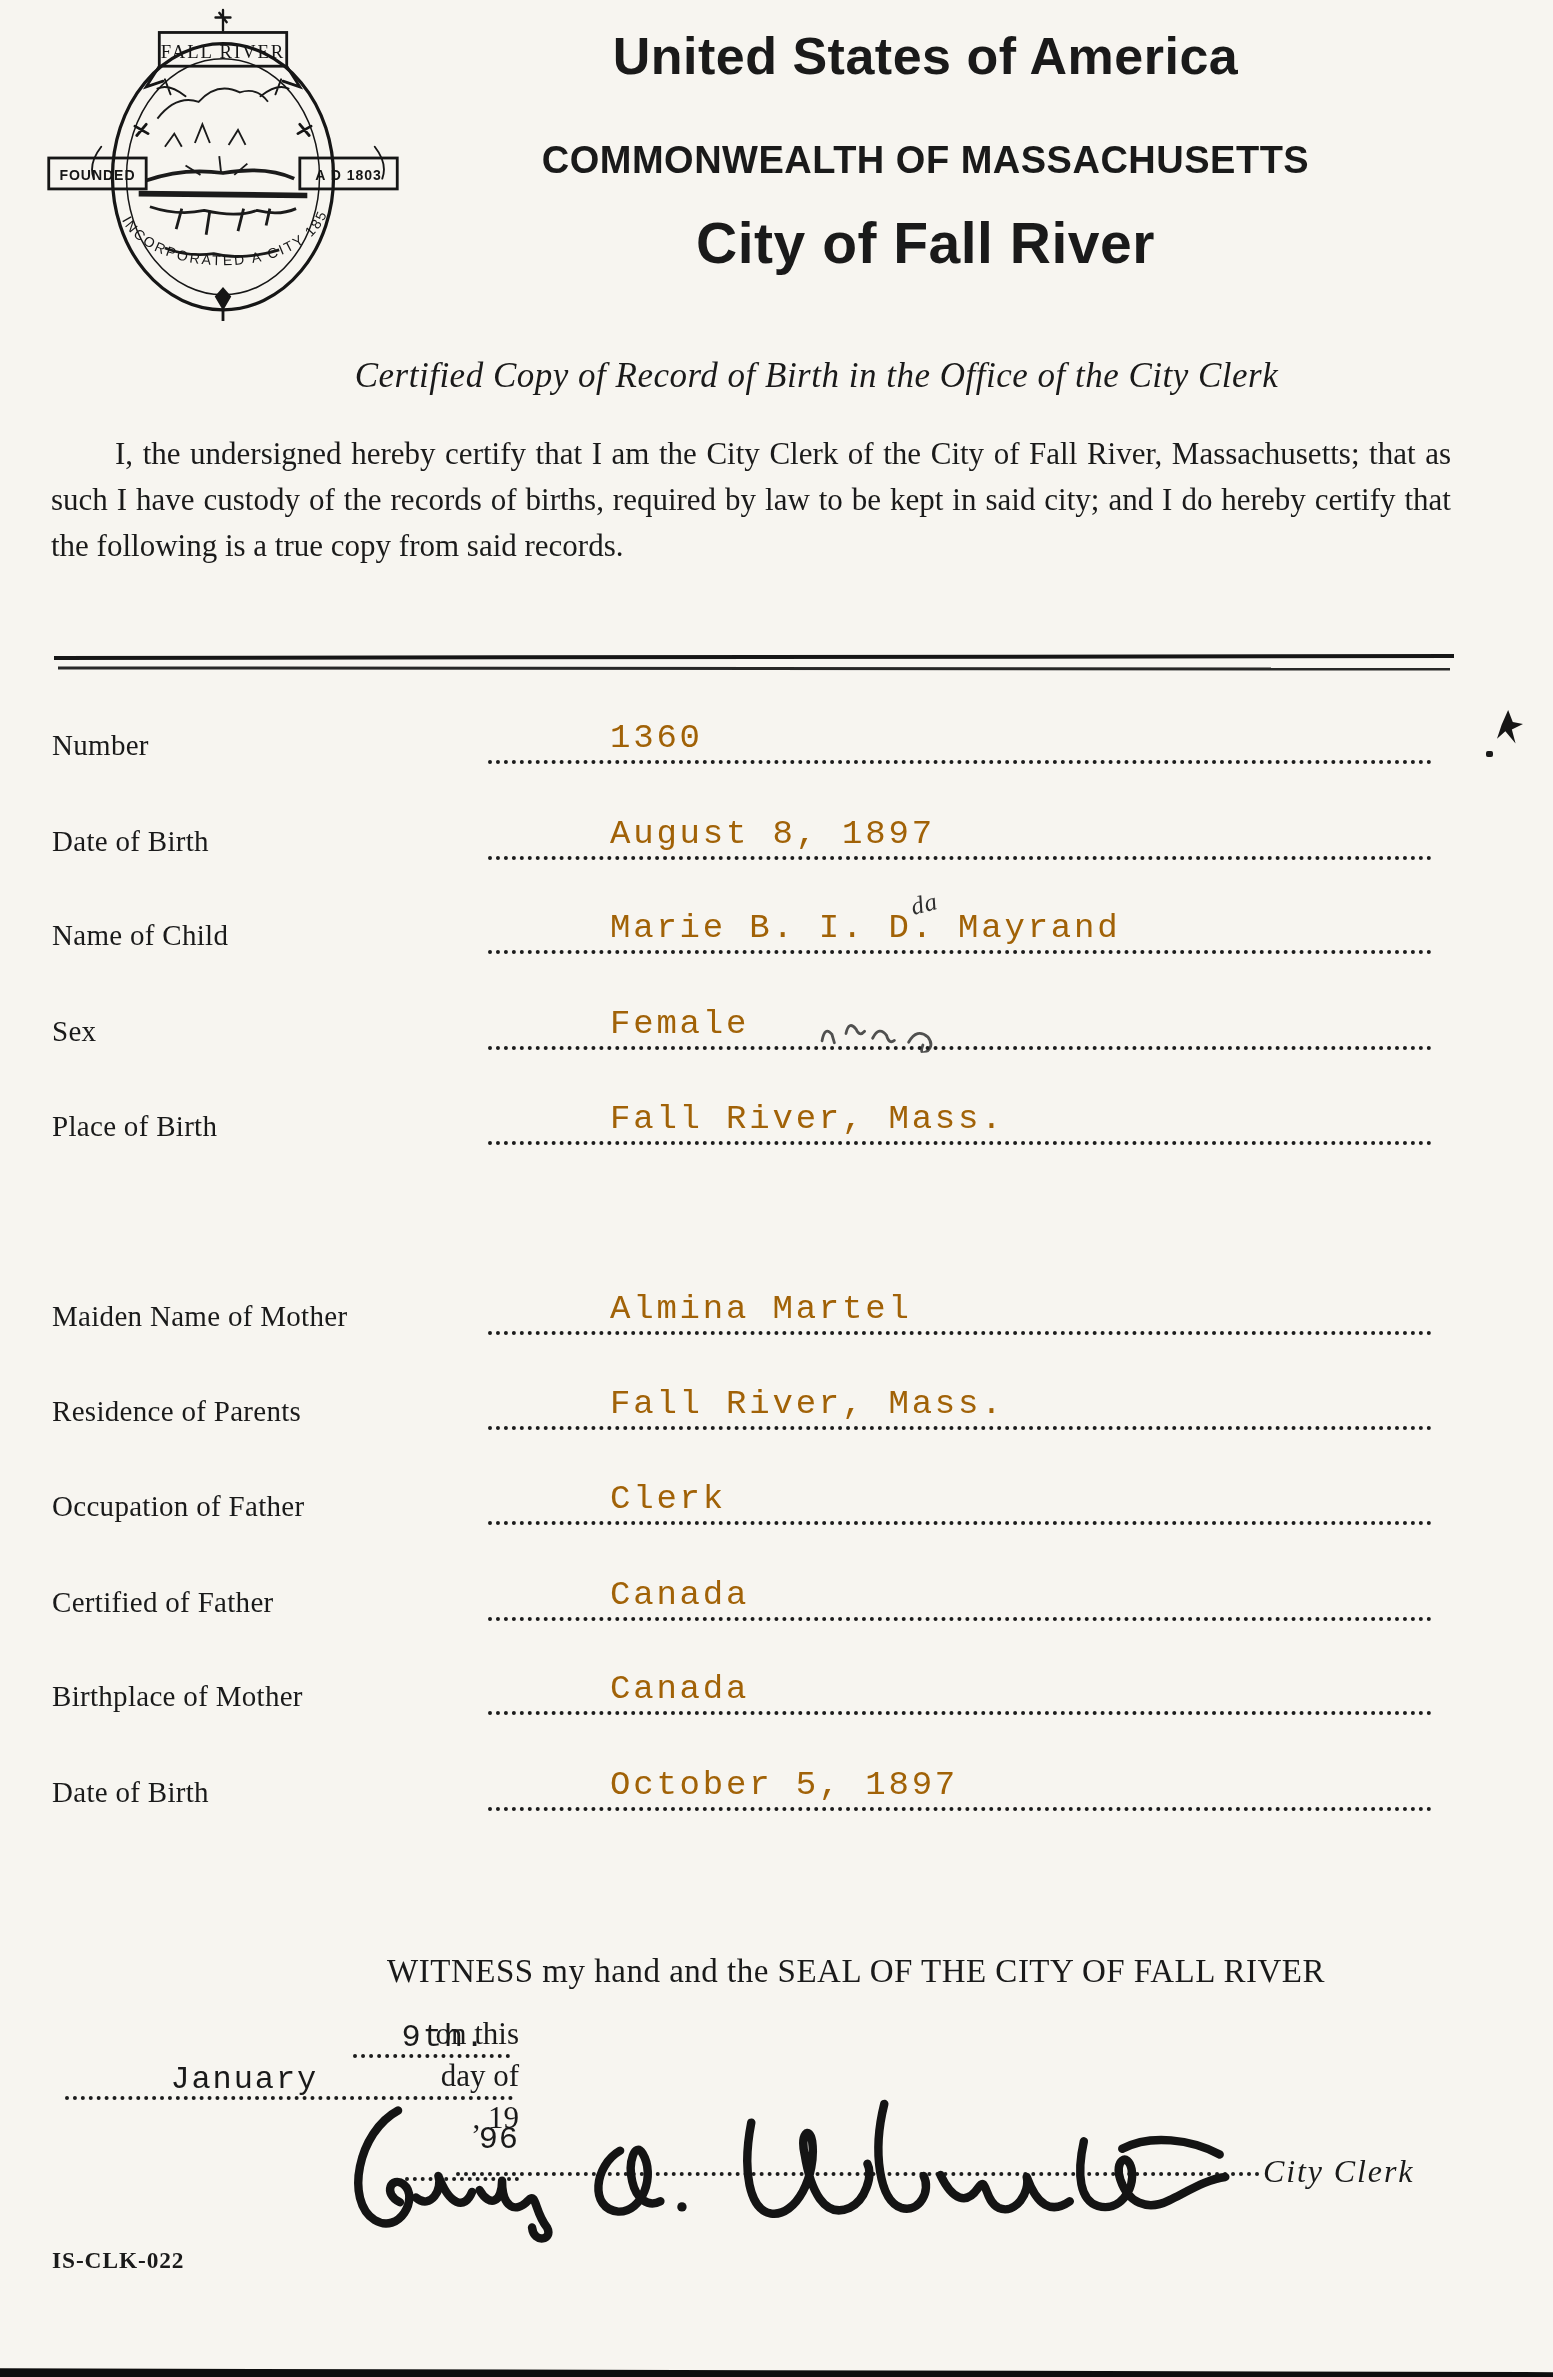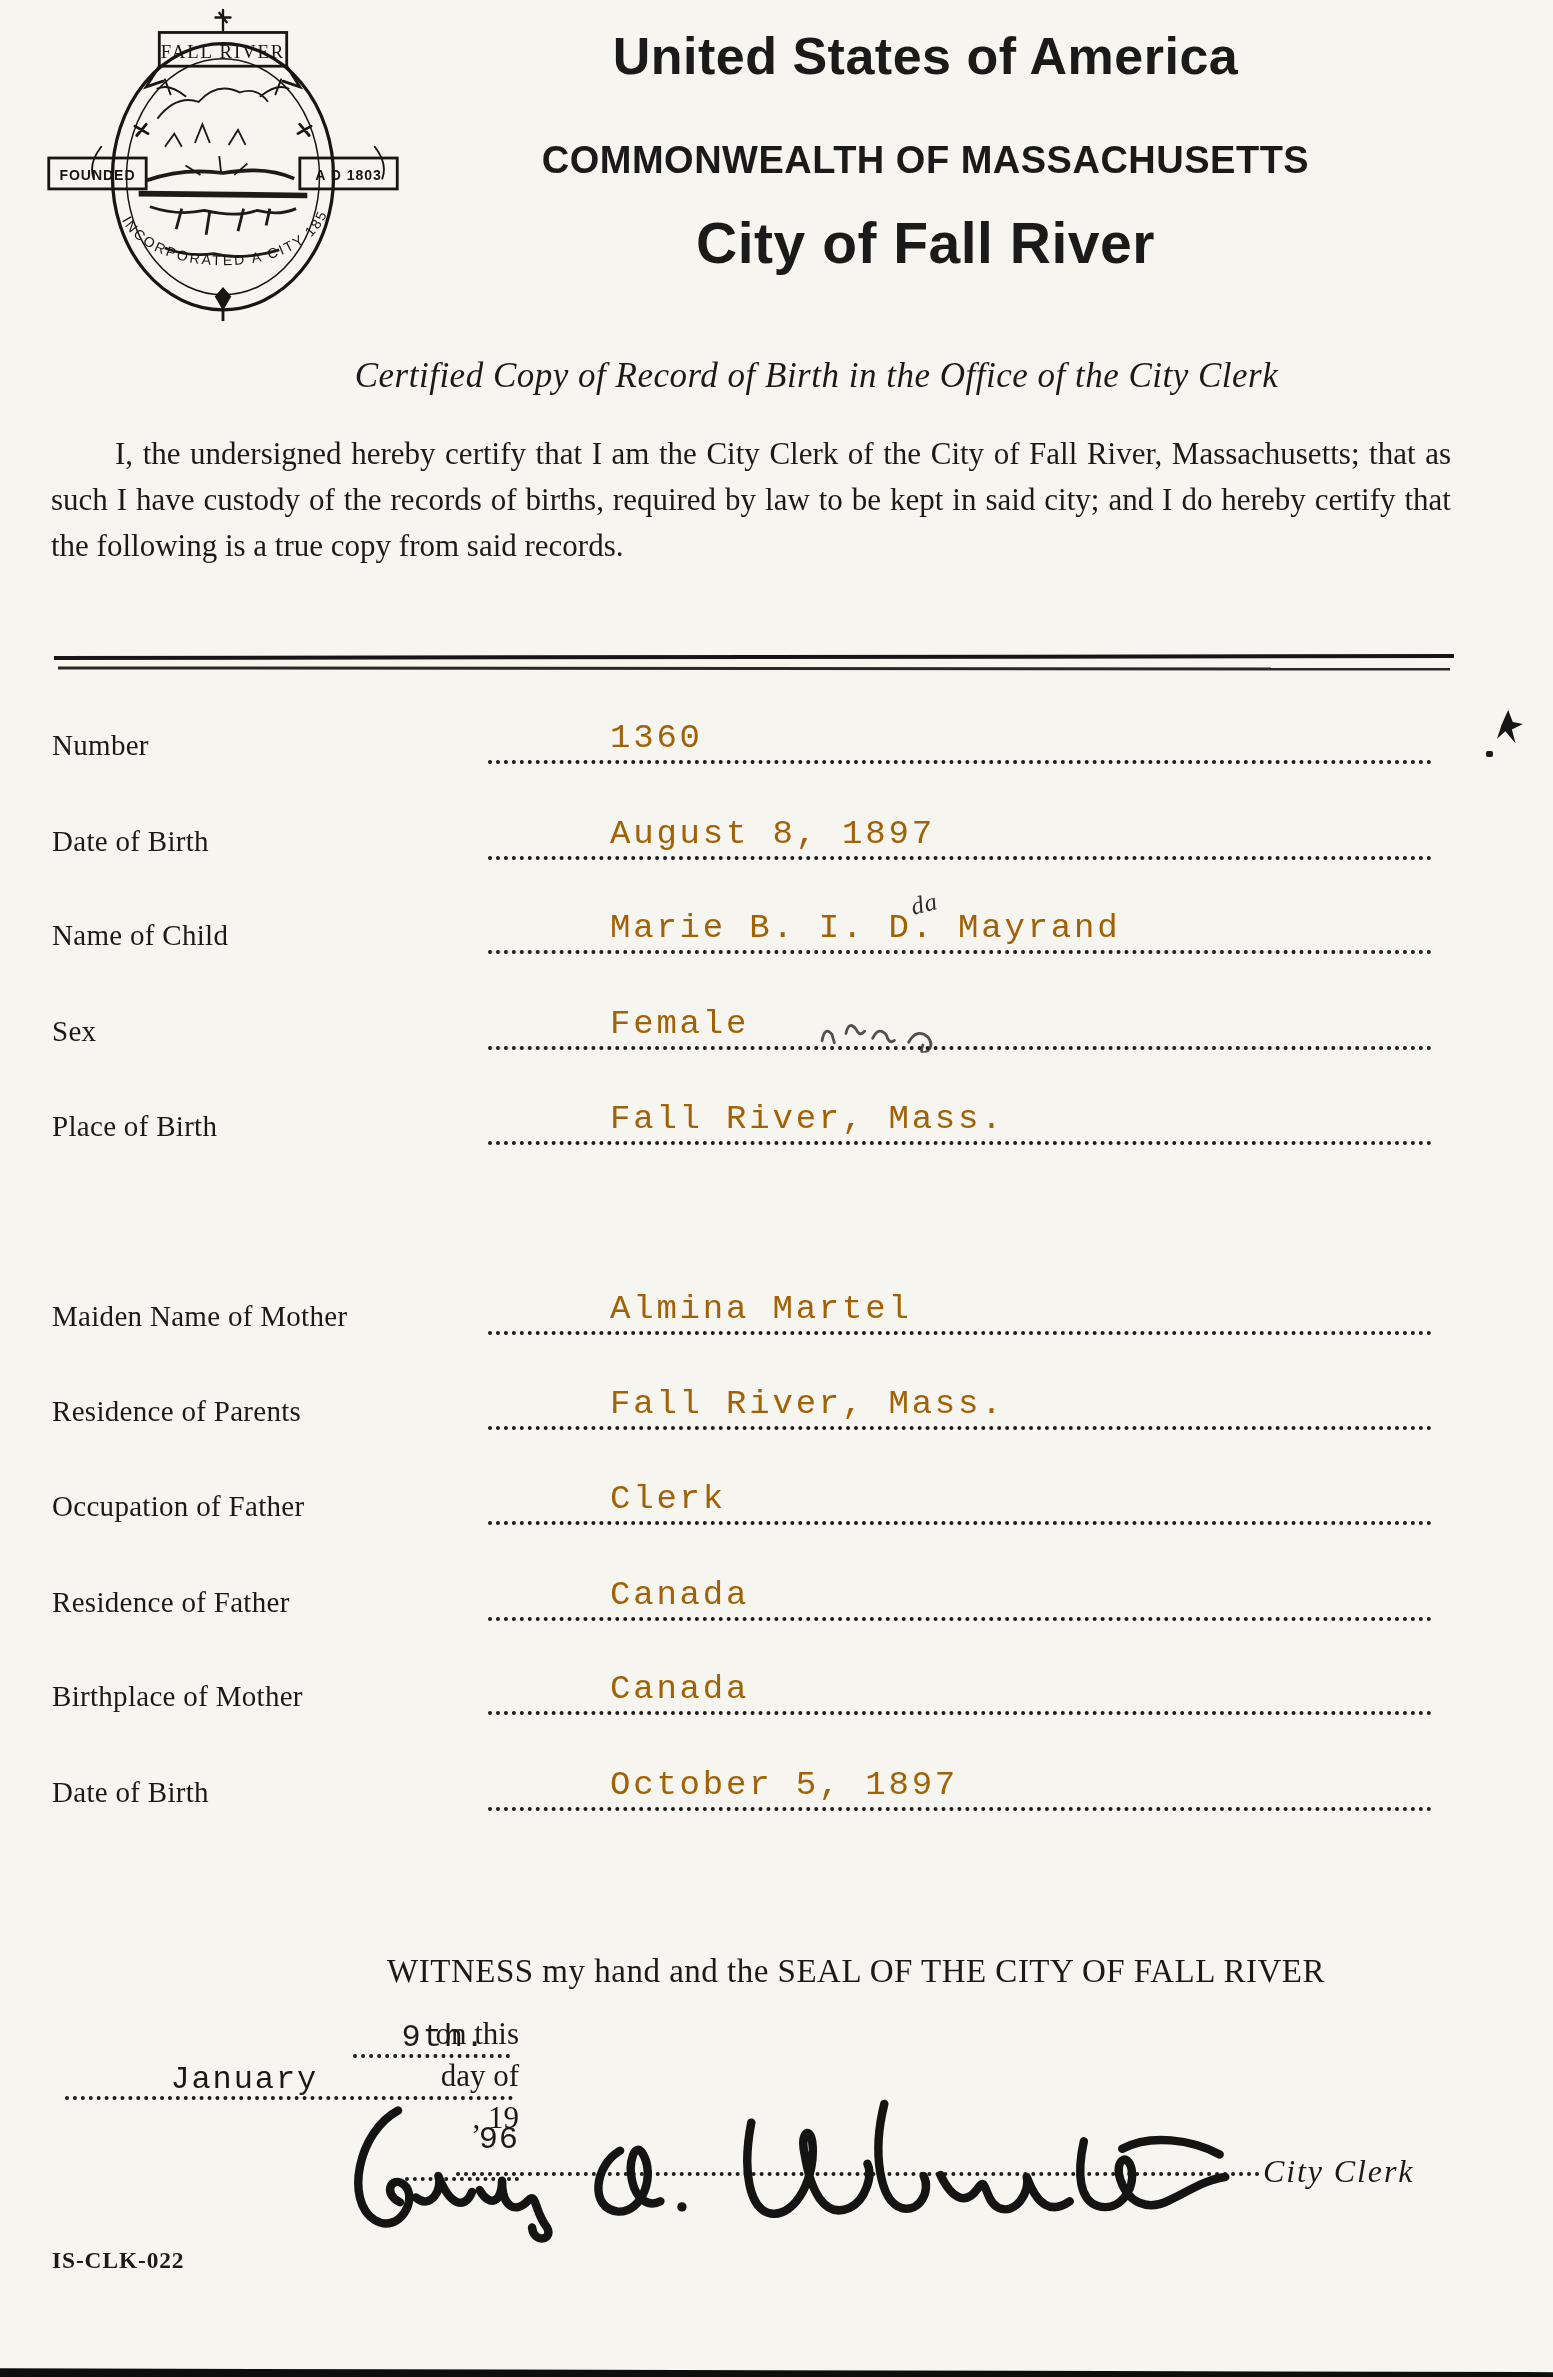--- a/index.html
+++ b/index.html
@@ -190,21 +190,21 @@
   </div>
 
   <div class="row" style="top:1471px">
     <span class="rowlabel">Occupation of Father</span>
     <div class="dots">
       <span class="val">Clerk</span>
     </div>
   </div>
 
   <div class="row" style="top:1567px">
-    <span class="rowlabel">Residence of Father</span>
+    <span class="rowlabel">Certified of Father</span>
     <div class="dots">
       <span class="val">Canada</span>
     </div>
   </div>
 
   <div class="row" style="top:1661px">
     <span class="rowlabel">Birthplace of Mother</span>
     <div class="dots">
       <span class="val">Canada</span>
     </div>

